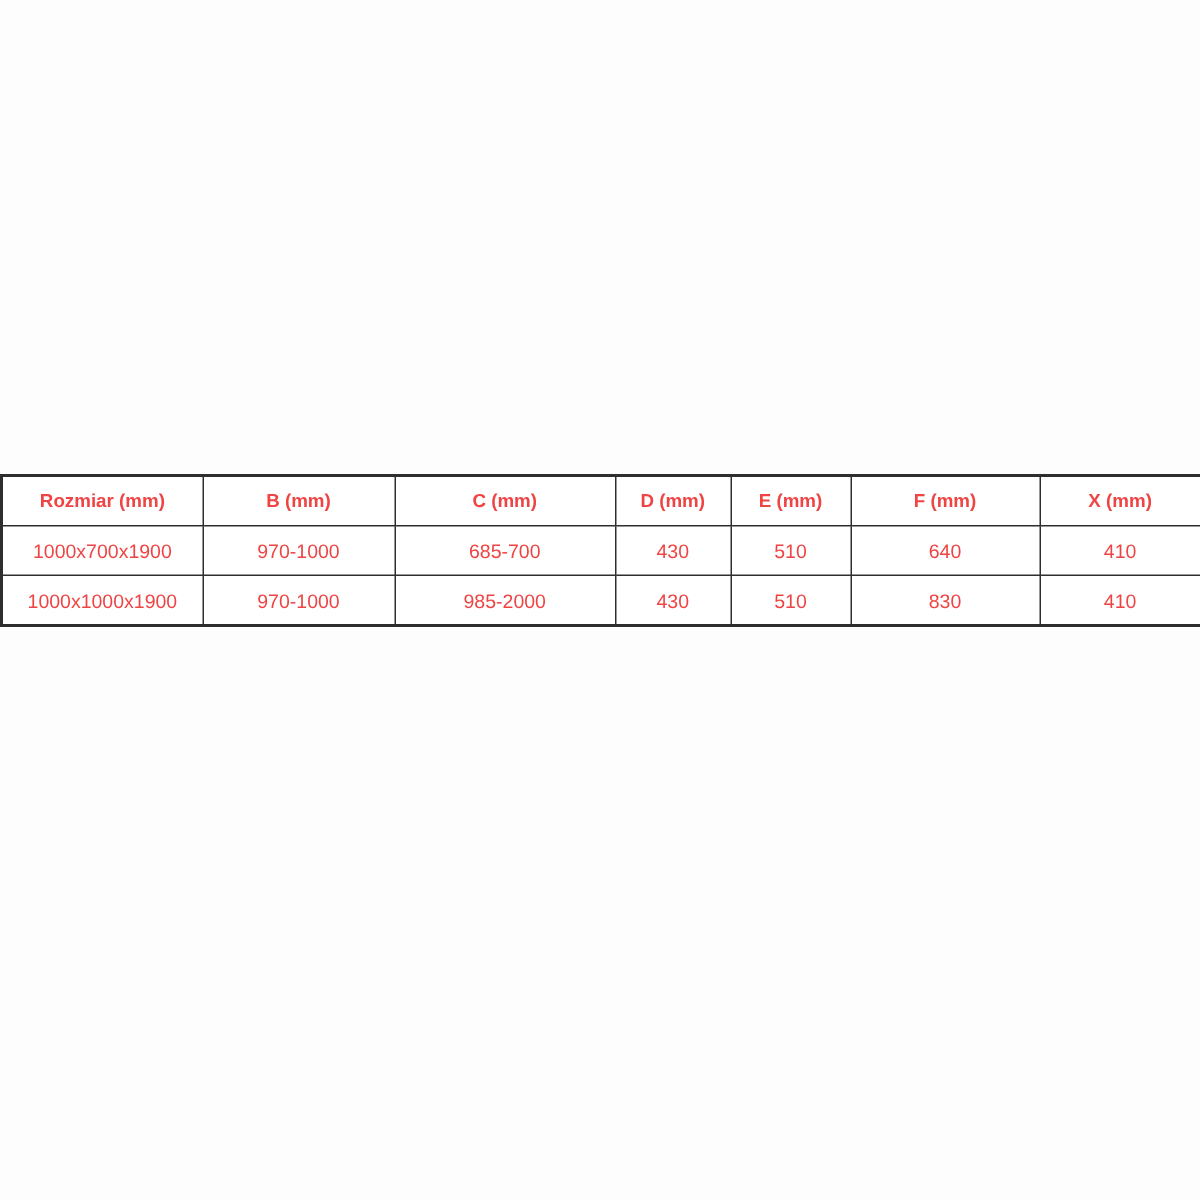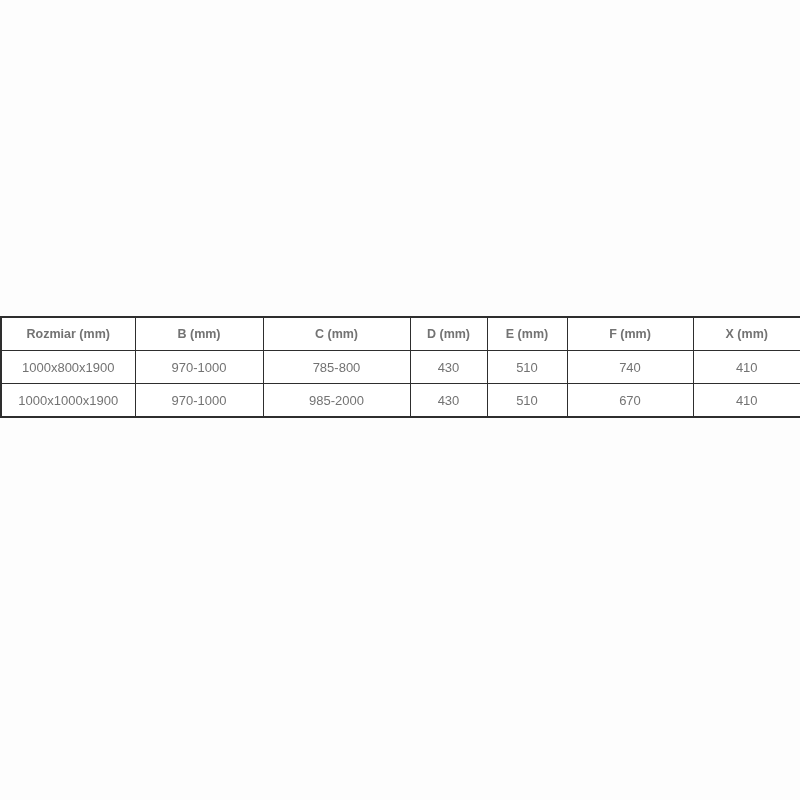--- a/index.html
+++ b/index.html
@@ -28,21 +28,21 @@
     border: 2px solid #2e2e2e;
   }
   table.spec th,
   table.spec td {
     border: 1px solid #2e2e2e;
     text-align: center;
     vertical-align: middle;
     height: 32px;
     padding: 0 16px;
     font-size: 13px;
-    color: #737373;
+    color: #ef4444;
     background: #ffffff;
     white-space: nowrap;
     overflow: hidden;
   }
   table.spec th {
     font-weight: bold;
     font-size: 12.5px;
   }
   col.c0 { width: 134px; }
   col.c1 { width: 128px; }
@@ -72,32 +72,32 @@
           <th>B (mm)</th>
           <th>C (mm)</th>
           <th>D (mm)</th>
           <th>E (mm)</th>
           <th>F (mm)</th>
           <th>X (mm)</th>
         </tr>
     </thead>
     <tbody>
         <tr>
-          <td>1000x800x1900</td>
+          <td>1000x700x1900</td>
           <td>970-1000</td>
-          <td>785-800</td>
+          <td>685-700</td>
           <td>430</td>
           <td>510</td>
-          <td>740</td>
+          <td>640</td>
           <td>410</td>
         </tr>
         <tr>
           <td>1000x1000x1900</td>
           <td>970-1000</td>
           <td>985-2000</td>
           <td>430</td>
           <td>510</td>
-          <td>670</td>
+          <td>830</td>
           <td>410</td>
         </tr>
       </tbody>
   </table>
 </div>
 
 </body></html>

